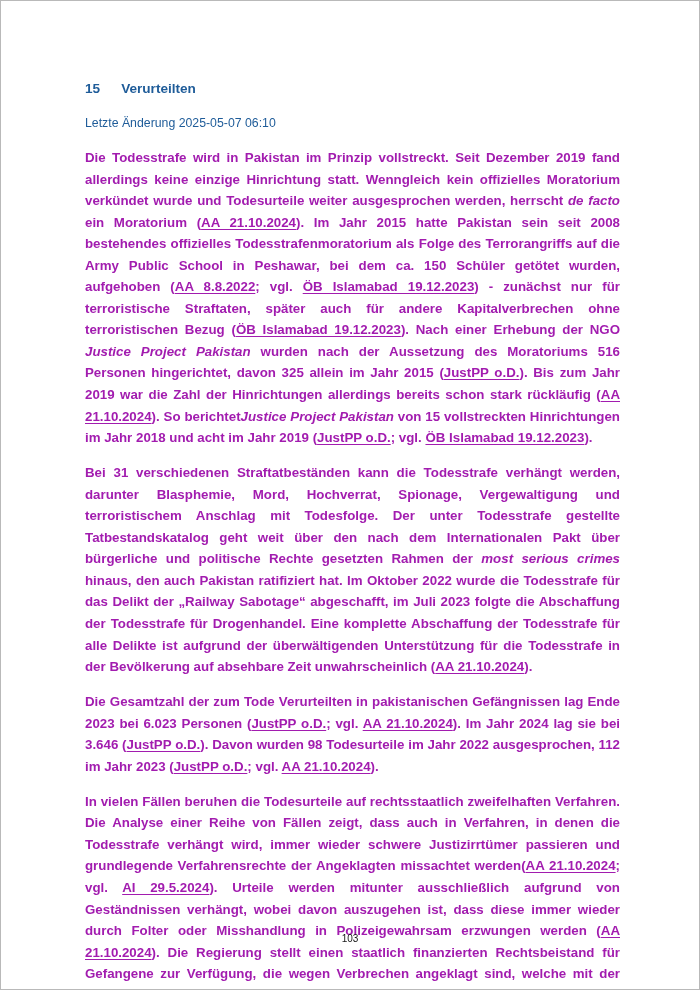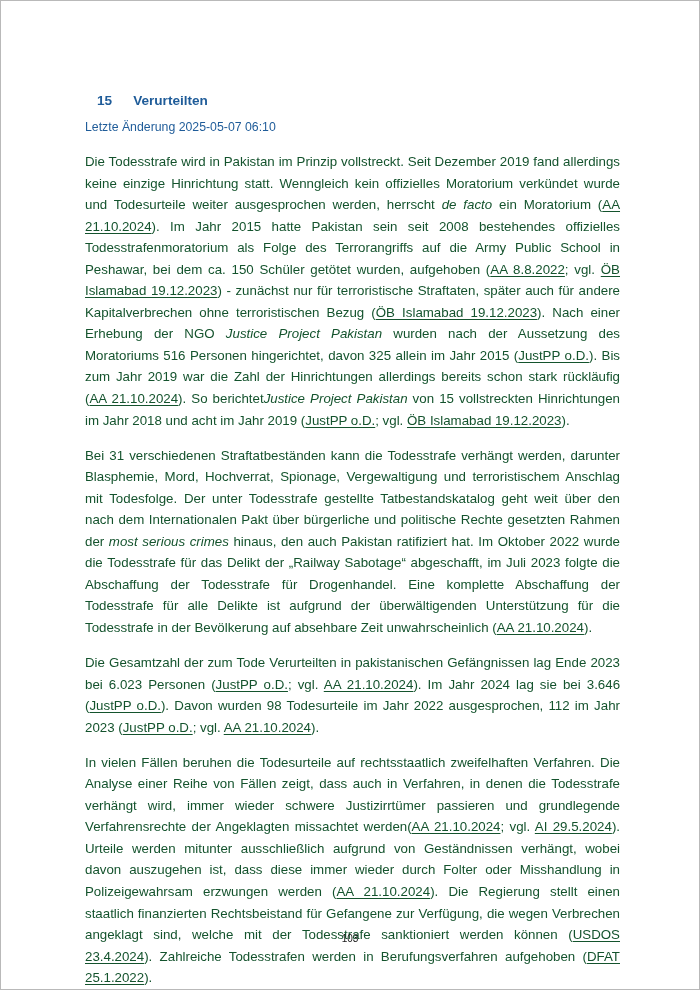--- a/index.html
+++ b/index.html
@@ -19,42 +19,43 @@
   }
   .content {
     position: absolute;
     top: 80px;
     left: 84px;
     width: 535px;
   }
   .heading {
     display: flex;
     gap: 21px;
-    margin: 12px;
+    margin: 0;
     font-size: 13.6px;
     font-weight: bold;
     color: #1f5c99;
     line-height: 15px;
   }
   .last-change {
-    margin-top: 1px;
+    margin-top: 20px;
     font-size: 12.3px;
     color: #1f5c99;
     line-height: 14px;
   }
   .body-text {
     margin-top: 17px;
   }
   .body-text p {
     margin: 0 0 13.5px 0;
     font-size: 13.3px;
     line-height: 21.55px;
-    color: #14532d;
+    color: #a21caf;
     text-align: justify;
     hyphens: auto;
+    font-weight: bold;
     -webkit-hyphens: auto;
   }
   .cite {
     text-decoration: underline;
     text-underline-offset: 2px;
   }
   .it {
     font-style: italic;
   }
   .page-footer {

